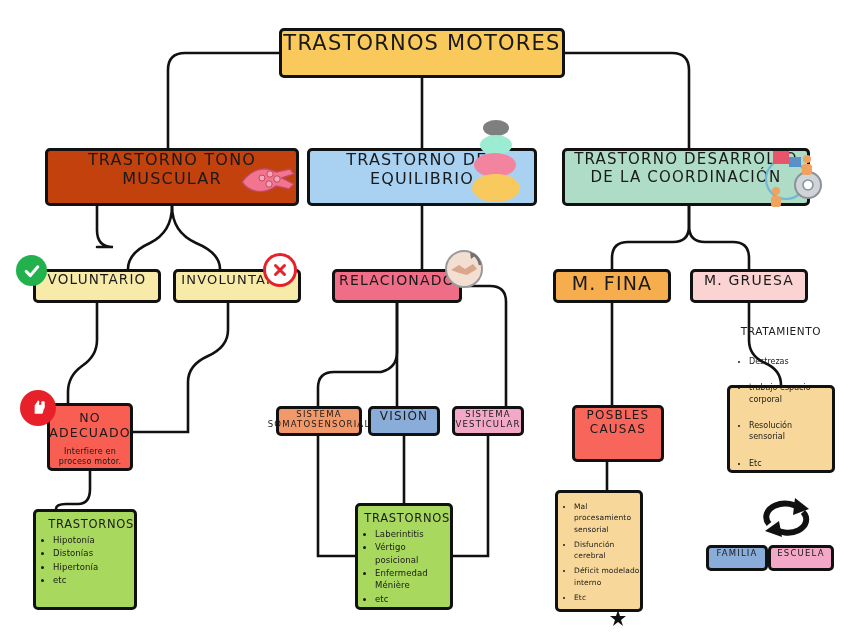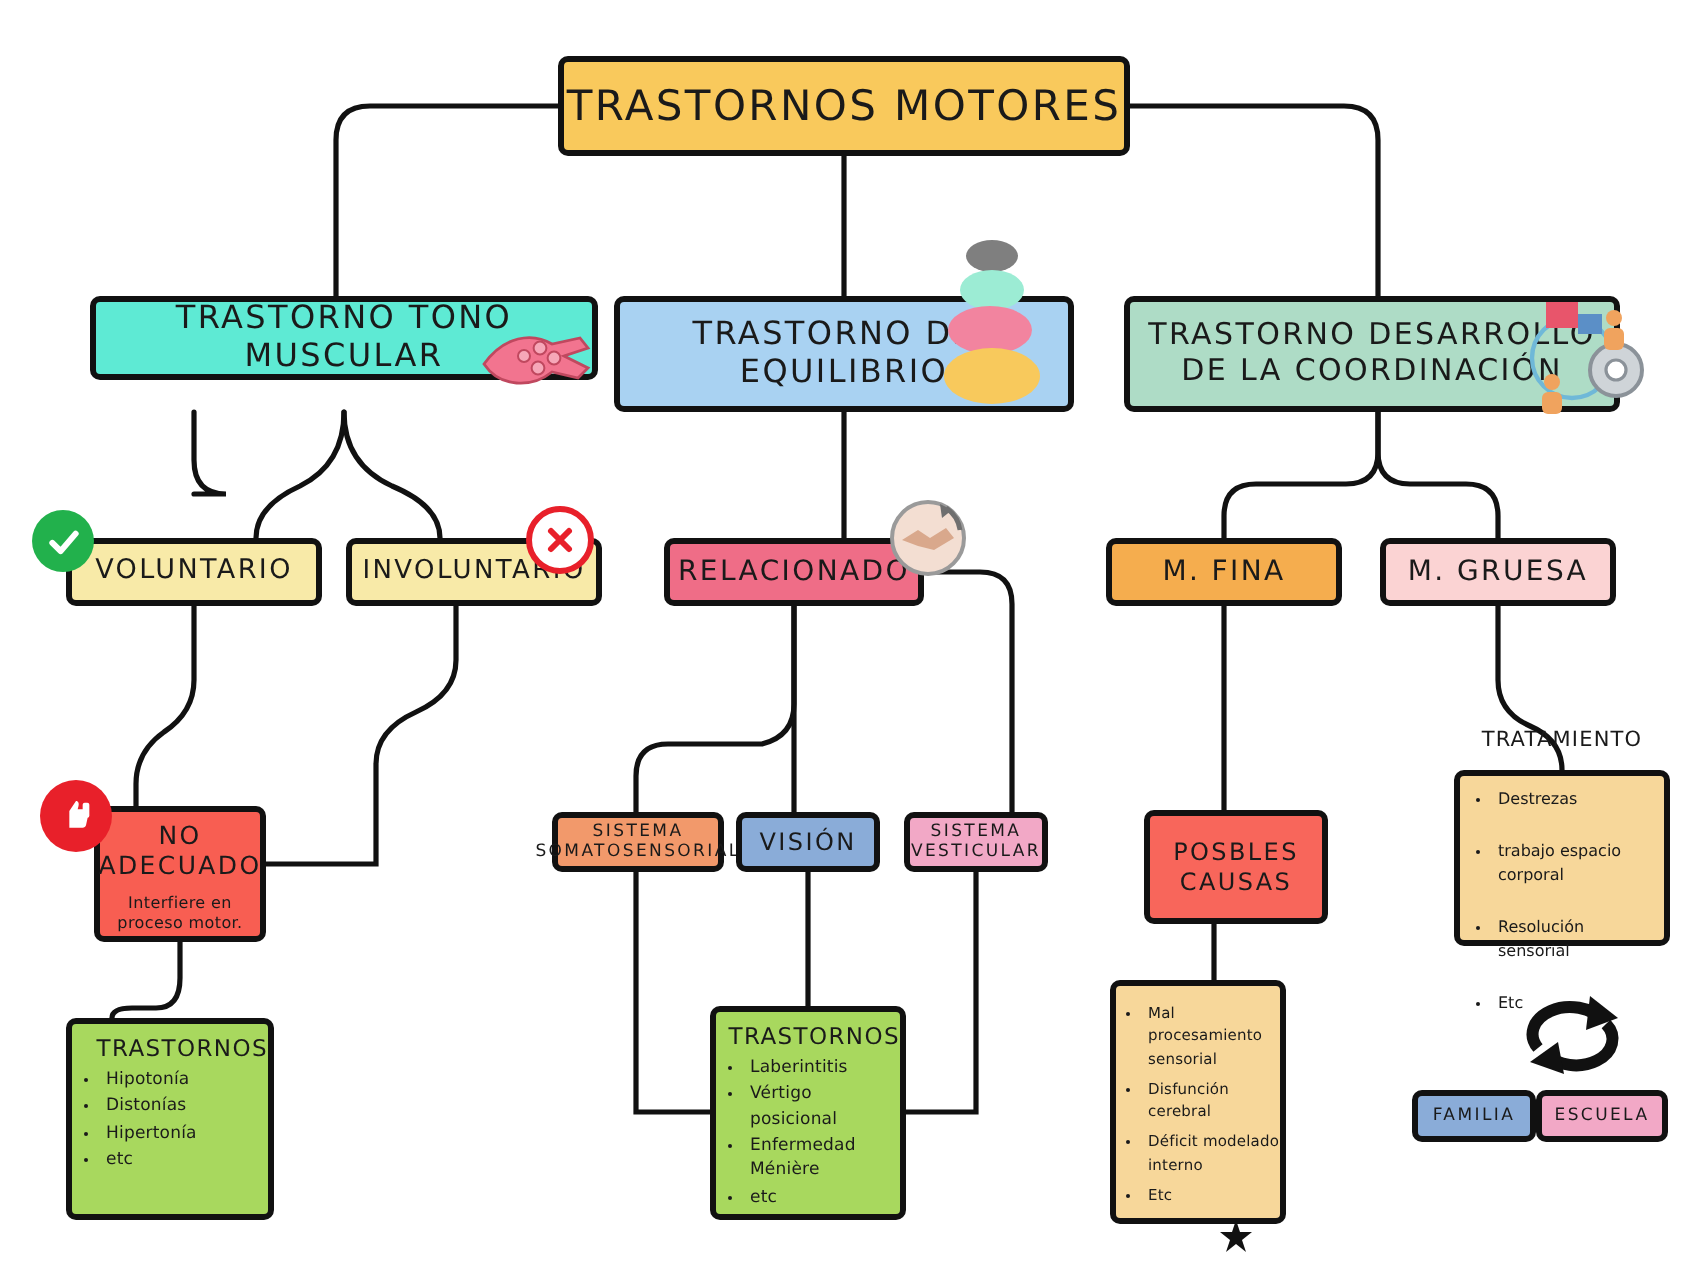--- a/index.html
+++ b/index.html
@@ -12,61 +12,61 @@
   #canvas{position:relative;width:848px;height:636px;}
   svg.links{position:absolute;left:0;top:0;width:848px;height:636px;pointer-events:none;}
   .node{
     position:absolute;
     box-sizing:border-box;
     border:3px solid #111111;
     border-radius:5px;
     display:flex;
     flex-direction:column;
     align-items:center;
-    justify-content:center;
+    justify-content:flex-start;
     text-align:center;
     color:#1a1a1a;
     z-index:3;
   }
   .node .ttl{
     letter-spacing:1.2px;
     line-height:1.18;
     white-space:pre-line;
   }
   
   #root{
     left:279px;top:28px;width:286px;height:50px;
     background:#f8c köz;
     background:#f9c95c;
     font-size:21px;
     letter-spacing:1.6px;
   }
   
-  #branch-tono{left:45px;top:148px;width:254px;height:42px;background:#5eead4;font-size:16px;}
+  #branch-tono{left:45px;top:148px;width:254px;height:58px;background:#c2410c;font-size:16px;}
   #branch-equilibrio{left:307px;top:148px;width:230px;height:58px;background:#a9d2f2;font-size:16px;}
   #branch-coordinacion{left:562px;top:148px;width:248px;height:58px;background:#aedcc6;font-size:15px;}
   
   #voluntario{left:33px;top:269px;width:128px;height:34px;background:#f8eaa8;font-size:13.5px;}
   #involuntario{left:173px;top:269px;width:128px;height:34px;background:#f8eaa8;font-size:13px;}
   #relacionado{left:332px;top:269px;width:130px;height:34px;background:#ef6d87;font-size:14px;}
-  #mfina{left:553px;top:269px;width:118px;height:34px;background:#f5ad4e;font-size:14px;}
+  #mfina{left:553px;top:269px;width:118px;height:34px;background:#f5ad4e;font-size:19px;}
   #mgruesa{left:690px;top:269px;width:118px;height:34px;background:#fbd3d3;font-size:14px;}
   
   #no-adecuado{
     left:47px;top:403px;width:86px;height:68px;background:#f85e52;
     font-size:12.5px;justify-content:space-between;padding-top:5px;
   }
   #no-adecuado .sub{font-size:8px;margin-top:5px;line-height:1.32;letter-spacing:.2px;}
   #somato{left:276px;top:406px;width:86px;height:30px;background:#f2996b;font-size:8.5px;}
   #vision{left:368px;top:406px;width:72px;height:30px;background:#8aacd8;font-size:12px;}
   #vestibular{left:452px;top:406px;width:72px;height:30px;background:#f2a8c6;font-size:8.5px;}
   #posbles{left:572px;top:405px;width:92px;height:57px;background:#f8665b;font-size:12px;}
   #tratamiento{
     left:727px;top:385px;width:108px;height:88px;background:#f7d79a;
-    justify-content:center;padding:14px 4px 0 4px;
+    justify-content:flex-end;padding:14px 4px 0 4px;
   }
   #tratamiento .ttl{font-size:10.5px;letter-spacing:.6px;}
   
   .listbox{
     position:absolute;box-sizing:border-box;border:3px solid #111111;border-radius:5px;
     z-index:3;color:#1a1a1a;
   }
   #trast-tono{left:33px;top:509px;width:104px;height:101px;background:#a8d85e;}
   #trast-equilibrio{left:355px;top:503px;width:98px;height:107px;background:#a8d85e;}
   #causas-list{left:555px;top:490px;width:88px;height:122px;background:#f7d79a;}

